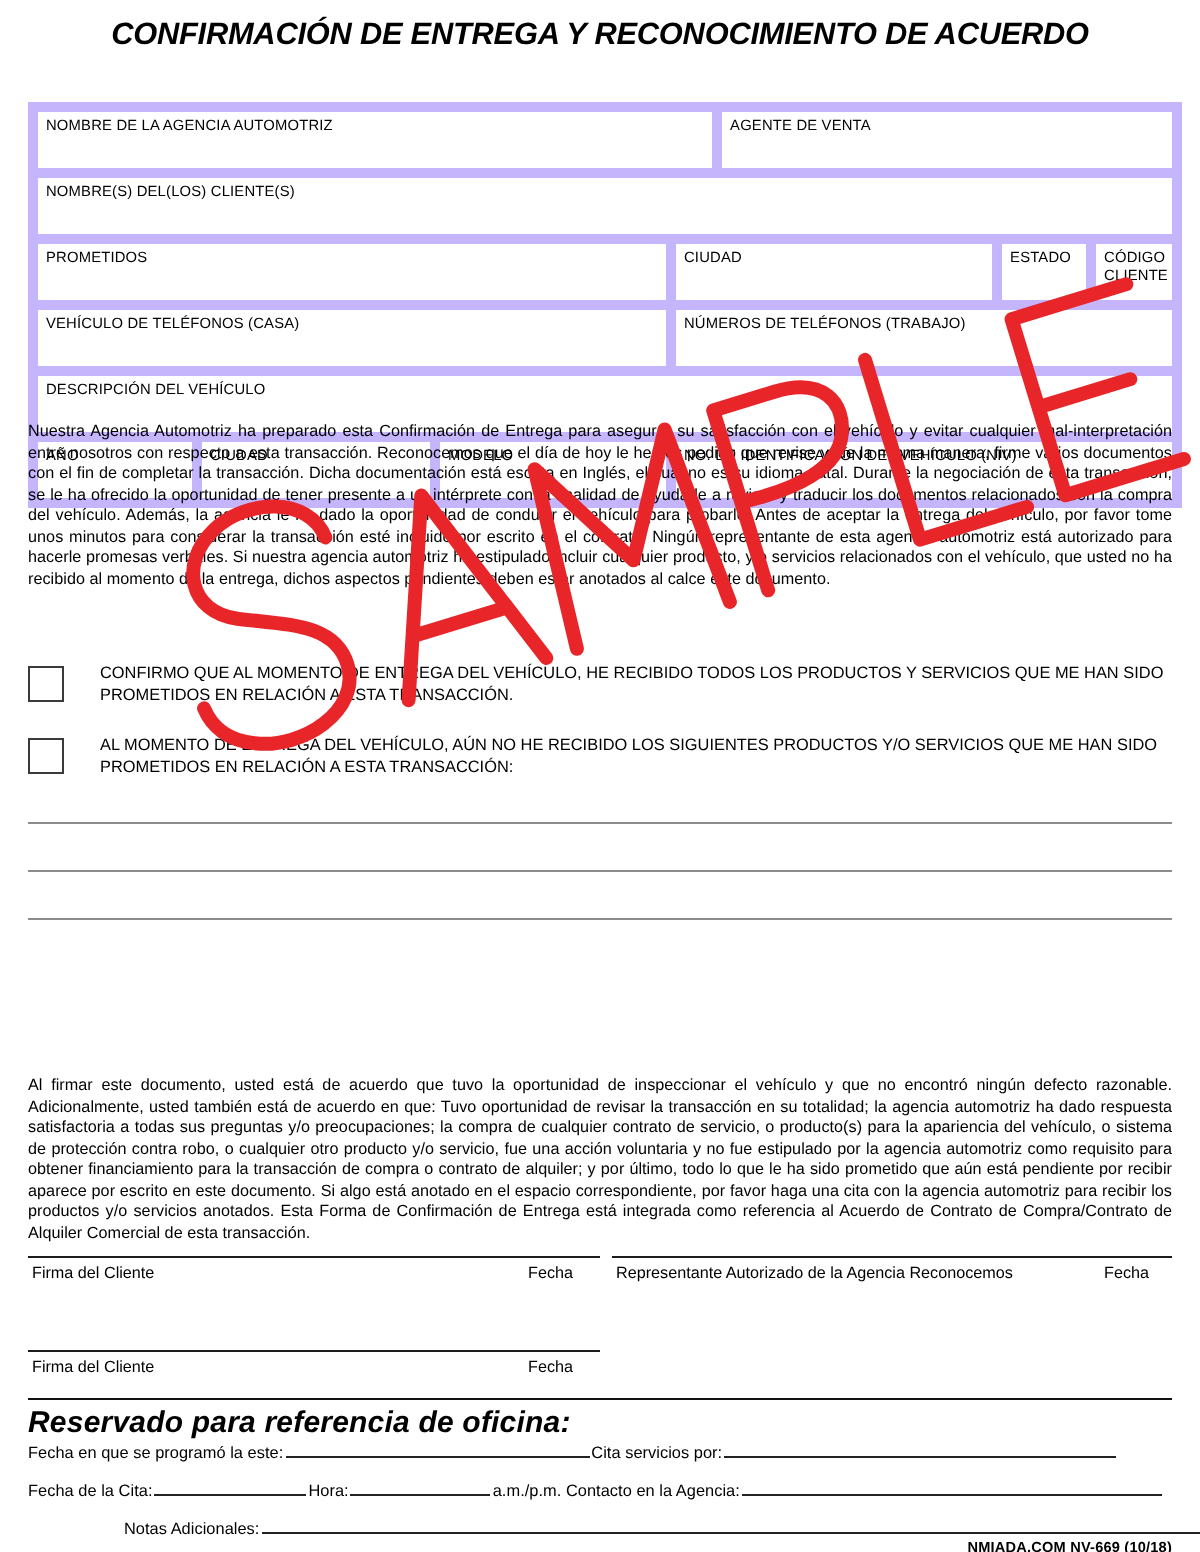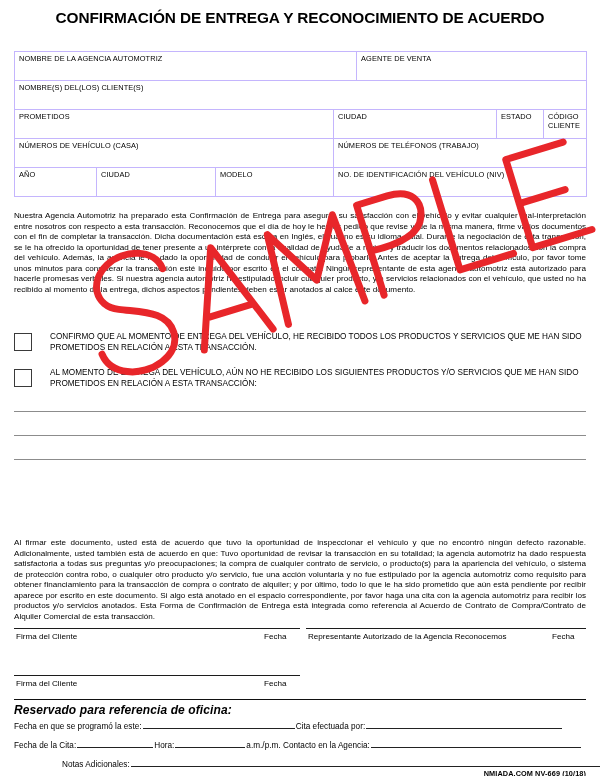--- a/index.html
+++ b/index.html
@@ -24,33 +24,34 @@
 
   
   .doc-title {
     text-align: center;
     font-size: 15.4px;
     font-weight: bold;
     letter-spacing: -0.1px;
     margin: 8px 0 0 0;
     padding: 0 6px;
     line-height: 20px;
+    font-style: italic;
   }
 
   
   .form-table {
     position: absolute;
     left: 14px;
     top: 43px;
     width: 572px;
     border-collapse: collapse;
     table-layout: fixed;
   }
   .form-table td {
-    border: 1px solid #c4b5fd;
+    border: 5px solid #c4b5fd;
     height: 26px;
     vertical-align: top;
     padding: 2px 0 0 4px;
     font-size: 7.4px;
     letter-spacing: 0.1px;
     line-height: 9px;
   }
 
   
   .body-text {
@@ -132,21 +133,21 @@
     left: 14px;
     top: 691px;
     width: 572px;
     border-bottom: 1.3px solid #111;
     height: 0;
   }
   #office-heading {
     position: absolute;
     left: 14px;
     top: 695px;
-    font-size: 12px;
+    font-size: 15px;
     font-weight: bold;
     font-style: italic;
     letter-spacing: 0.1px;
   }
   .office-row {
     position: absolute;
     left: 14px;
     width: 572px;
     font-size: 8.2px;
     line-height: 11px;
@@ -215,22 +216,25 @@
       <tr>
         <td colspan="7">NOMBRE(S) DEL(LOS) CLIENTE(S)</td>
       </tr>
       <tr>
         <td colspan="3">PROMETIDOS</td>
         <td colspan="2">CIUDAD</td>
         <td>ESTADO</td>
         <td>CÓDIGO CLIENTE</td>
       </tr>
       <tr>
-        <td colspan="3">NÚMEROS DE VEHÍCULO (CASA)</td>
+        <td colspan="3">VEHÍCULO DE TELÉFONOS (CASA)</td>
         <td colspan="4">NÚMEROS DE TELÉFONOS (TRABAJO)</td>
+      </tr>
+      <tr>
+        <td colspan="7">DESCRIPCIÓN DEL VEHÍCULO</td>
       </tr>
       <tr>
         <td>AÑO</td>
         <td>CIUDAD</td>
         <td>MODELO</td>
         <td colspan="4">NO. DE IDENTIFICACIÓN DEL VEHÍCULO (NIV)</td>
       </tr>
     </tbody>
   </table>
 
@@ -260,21 +264,21 @@
   <div class="sig-label" id="sig-b-date">Fecha</div>
 
   <div class="sig-rule" id="sigrule-c"></div>
   <div class="sig-label" id="sig-c-name">Firma del Cliente</div>
   <div class="sig-label" id="sig-c-date">Fecha</div>
 
   <div id="office-rule-top"></div>
   <div id="office-heading">Reservado para referencia de oficina:</div>
 
   <div class="office-row" id="office-row-1">
-    <span>Fecha en que se programó la este:</span><span class="fill f-appt-date"></span><span>Cita efectuada por:</span><span class="fill f-appt-by"></span>
+    <span>Fecha en que se programó la este:</span><span class="fill f-appt-date"></span><span>Cita servicios por:</span><span class="fill f-appt-by"></span>
   </div>
 
   <div class="office-row" id="office-row-2">
     <span>Fecha de la Cita:</span><span class="fill f-date2"></span><span>Hora:</span><span class="fill f-hour"></span><span>a.m./p.m.</span> <span>Contacto en la Agencia:</span><span class="fill f-contact"></span>
   </div>
 
   <div class="office-row" id="office-row-3">
     <span>Notas Adicionales:</span><span class="fill f-notes"></span>
   </div>
 

